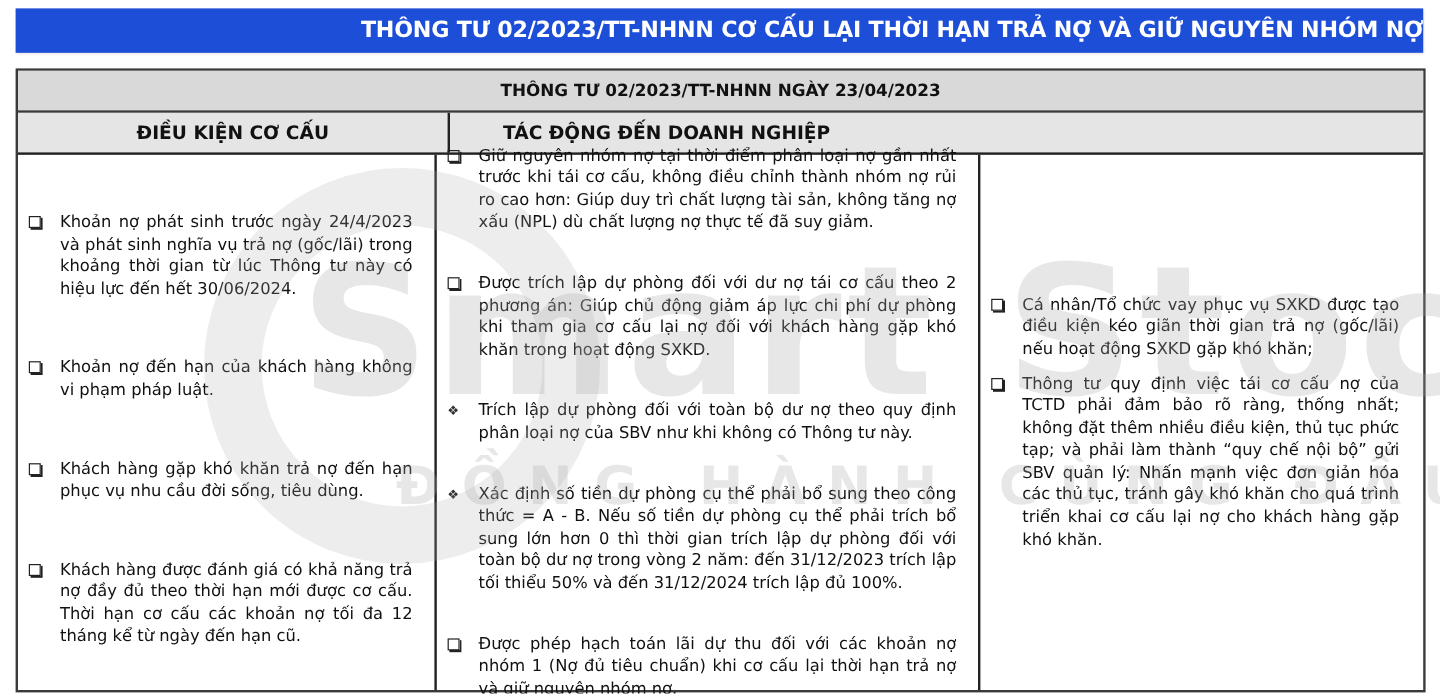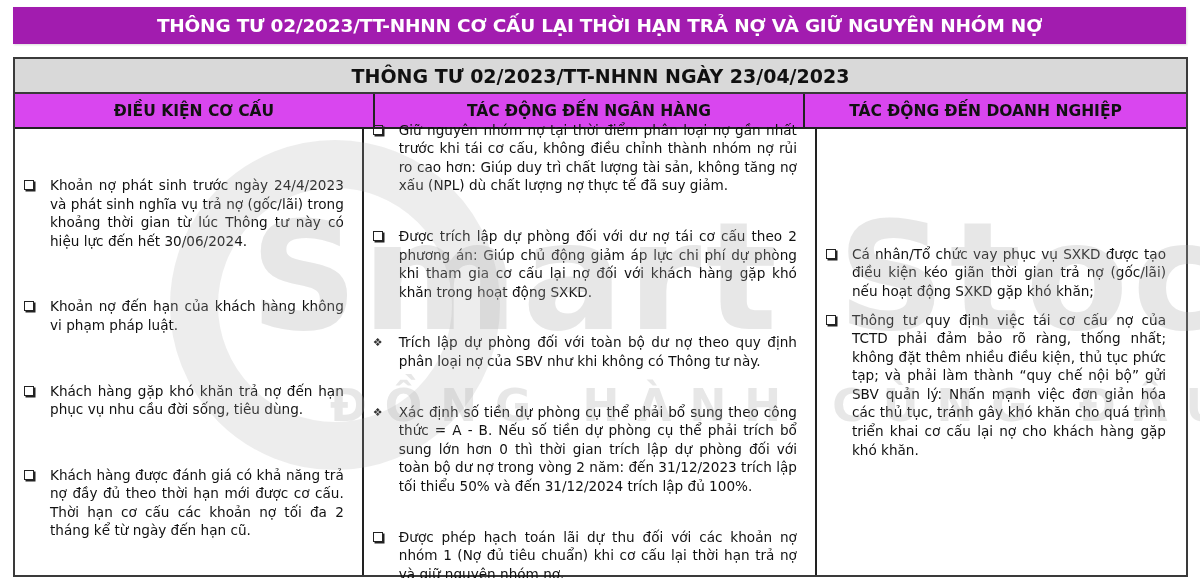--- a/index.html
+++ b/index.html
@@ -1,29 +1,29 @@
 <!DOCTYPE html>
 <html><head>
 <meta charset="utf-8">
 <style>
   html, body { margin: 0; padding: 0; background: #ffffff; }
   body { width: 1200px; height: 578px; position: relative; overflow: hidden;
          font-family: "DejaVu Sans", sans-serif; color: #111; }
   .title-bar { position: absolute; left: 13px; top: 7px; width: 1173px; height: 37px;
-               background: #a21caf; color: #fff; font-weight: bold; font-size: 18.5px;
-               display: flex; align-items: center; justify-content: center;
+               background: #1d4ed8; color: #fff; font-weight: bold; font-size: 18.5px;
+               display: flex; align-items: center; justify-content: flex-end;
                letter-spacing: -0.2px; box-shadow: 1px 1px 2px rgba(0,0,0,0.15); }
   .table { position: absolute; left: 13px; top: 57px; width: 1171px; height: 516px;
            border: 2px solid #3a3a3a; box-sizing: content-box; }
   .row-head1 { position: absolute; left: 0; top: 0; width: 1171px; height: 33px;
                background: #d9d9d9; border-bottom: 2px solid #3a3a3a;
                display: flex; align-items: center; justify-content: center;
-               font-weight: bold; font-size: 19px; }
+               font-weight: bold; font-size: 14px; }
   .row-head2 { position: absolute; left: 0; top: 35px; width: 1171px; height: 33px;
-               background: #d946ef; border-bottom: 2px solid #222; display: flex; }
+               background: #e5e5e5; border-bottom: 2px solid #222; display: flex; }
   .hcell { display: flex; align-items: center; justify-content: center;
            font-weight: bold; font-size: 15.5px; height: 33px; box-sizing: border-box; }
   .body-row { position: absolute; left: 0; top: 70px; width: 1171px; height: 446px; display: flex; }
   .col { position: relative; height: 446px; box-sizing: border-box; display: flex;
          flex-direction: column; justify-content: center; }
   .c1 { width: 360px; border-right: 2px solid #222; padding: 12px 18px 0 8px; gap: 37px; }
   .c2 { width: 468px; border-right: 2px solid #222; padding: 0 18px 0 8px; gap: 22px; }
   .c3 { width: 381px; padding: 0 20px 0 8px; }
   .item { display: flex; align-items: flex-start; font-size: 13.6px; line-height: 18.6px;
           margin: 5px 0; text-align: justify; }
@@ -48,21 +48,20 @@
 <div class="title-bar">
   <span>THÔNG TƯ 02/2023/TT-NHNN CƠ CẤU LẠI THỜI HẠN TRẢ NỢ VÀ GIỮ NGUYÊN NHÓM NỢ</span>
 </div>
 
 <div class="table">
   <div class="row-head1">
     <span>THÔNG TƯ 02/2023/TT-NHNN NGÀY 23/04/2023</span>
   </div>
   <div class="row-head2">
     <div class="hcell" style="width:360px;border-right:2px solid #222;">ĐIỀU KIỆN CƠ CẤU</div>
-    <div class="hcell" style="width:430px;border-right:2px solid #222;">TÁC ĐỘNG ĐẾN NGÂN HÀNG</div>
     <div class="hcell" style="width:361px;">TÁC ĐỘNG ĐẾN DOANH NGHIỆP</div>
   </div>
 
   <div class="body-row">
     <div class="col c1">
       <div class="item">
         <span class="bullet">
             <span class="box"></span>
           </span>
         <span class="txt">Khoản nợ phát sinh trước ngày 24/4/2023 và phát sinh nghĩa vụ trả nợ (gốc/lãi) trong khoảng thời gian từ lúc Thông tư này có hiệu lực đến hết 30/06/2024.</span>
@@ -76,21 +75,21 @@
       <div class="item">
         <span class="bullet">
             <span class="box"></span>
           </span>
         <span class="txt">Khách hàng gặp khó khăn trả nợ đến hạn phục vụ nhu cầu đời sống, tiêu dùng.</span>
       </div>
       <div class="item">
         <span class="bullet">
             <span class="box"></span>
           </span>
-        <span class="txt">Khách hàng được đánh giá có khả năng trả nợ đầy đủ theo thời hạn mới được cơ cấu. Thời hạn cơ cấu các khoản nợ tối đa 2 tháng kể từ ngày đến hạn cũ.</span>
+        <span class="txt">Khách hàng được đánh giá có khả năng trả nợ đầy đủ theo thời hạn mới được cơ cấu. Thời hạn cơ cấu các khoản nợ tối đa 12 tháng kể từ ngày đến hạn cũ.</span>
       </div>
     </div>
 
     <div class="col c2">
       <div class="item">
         <span class="bullet">
             <span class="box"></span>
           </span>
         <span class="txt">Giữ nguyên nhóm nợ tại thời điểm phân loại nợ gần nhất trước khi tái cơ cấu, không điều chỉnh thành nhóm nợ rủi ro cao hơn: Giúp duy trì chất lượng tài sản, không tăng nợ xấu (NPL) dù chất lượng nợ thực tế đã suy giảm.</span>
       </div>

